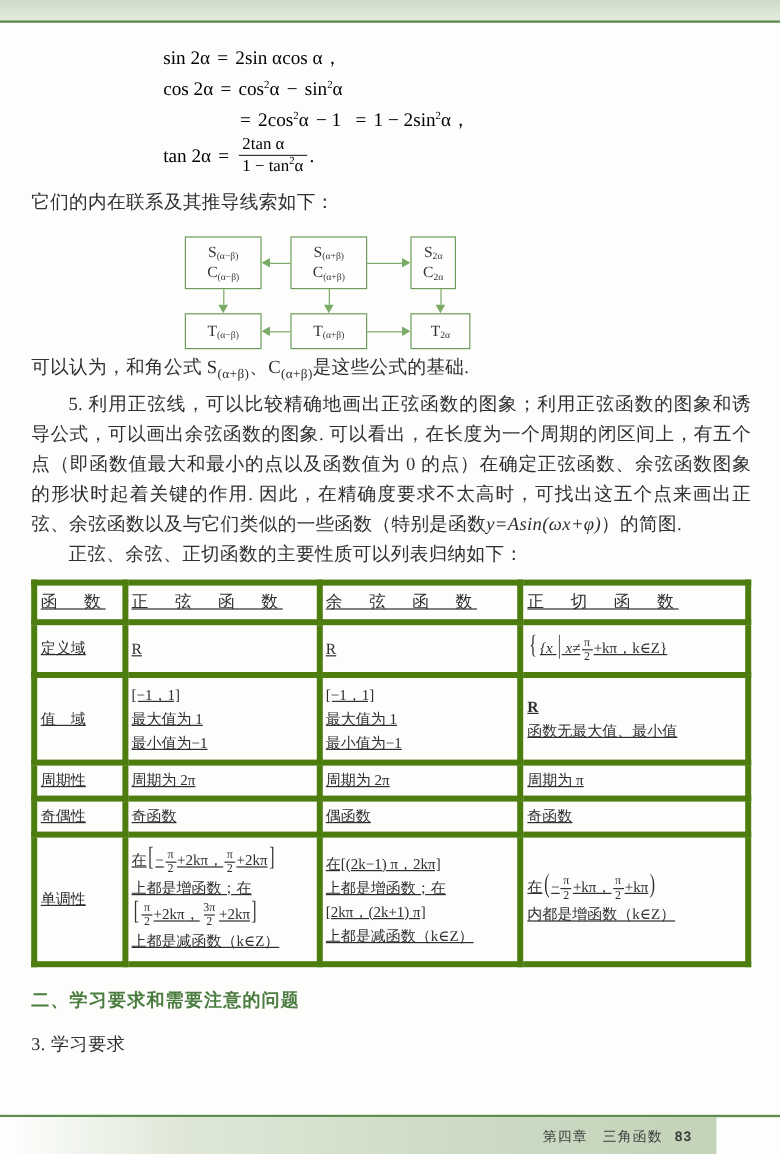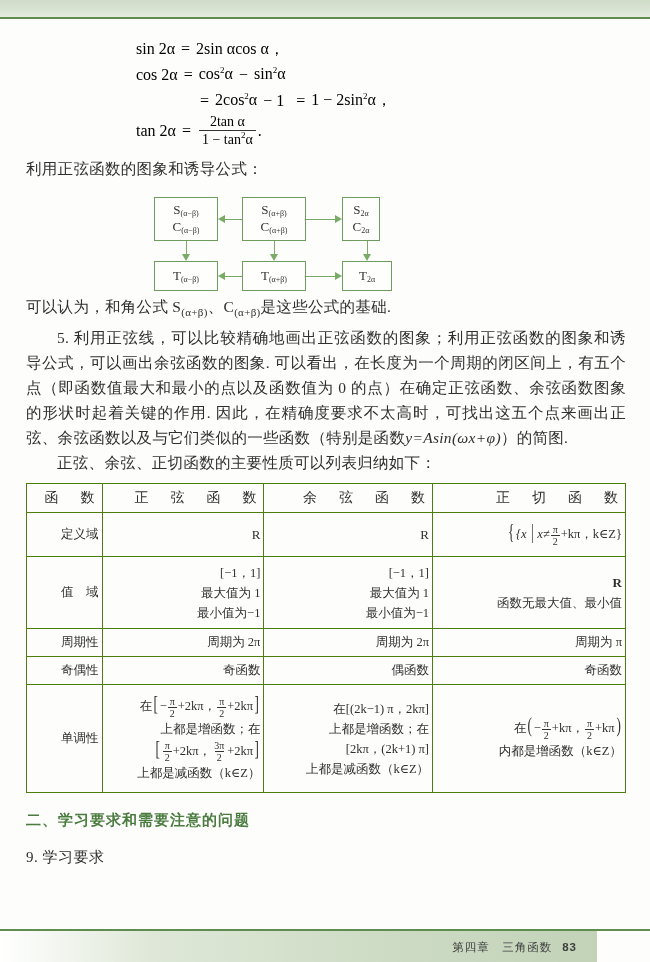--- a/index.html
+++ b/index.html
@@ -90,21 +90,21 @@
   sup.pw {
     font-size: 9px;
     vertical-align: super;
     margin-left: 0px;
     margin-right: 0px;
   }
   .eq { margin: 0 6px; }
   .frac {
     display: inline-flex;
     flex-direction: column;
-    align-items: center;
+    align-items: flex-start;
     vertical-align: middle;
     margin: 0 2px;
     font-size: 14px;
   }
   .frac .num { padding: 0 3px; }
   .frac .den { padding: 0 3px; border-top: 1px solid #333; }
   .indent-eq { margin-left: 58px; }
 
   
   p.para {
@@ -176,25 +176,26 @@
     line-height: 24px;
   }
   table.props {
     margin-top: 8px;
     border-collapse: collapse;
     width: 600px;
     font-size: 12.5px;
     color: #2f2f2f;
   }
   table.props td, table.props th {
-    border: 1px solid #4d7c0f;
-    text-align: right;
+    border: 5px solid #4d7c0f;
+    text-align: left;
     vertical-align: middle;
     padding: 4px 3px;
     font-weight: normal;
+    text-decoration: underline;
   }
   table.props tr.head td {
     font-size: 14px;
     letter-spacing: 4px;
     padding: 5px 3px;
   }
   .col-label { width: 74px; letter-spacing: 3px; }
   .col-sin { width: 160px; }
   .col-cos { width: 168px; }
   .col-tan { width: 196px; }
@@ -275,21 +276,21 @@
         <span class="mi">tan 2α</span>
         <span class="eq">=</span>
         <span class="frac">
           <span class="num">2tan α</span>
           <span class="den"><span>1 − tan</span><sup class="pw">2</sup><span>α</span></span>
         </span>
         <span>.</span>
       </div>
     </div>
 
-    <p class="para" style="margin-top:8px;">利用正弦函数的图象和诱导公式：</p>
+    <p class="para" style="margin-top:8px;">它们的内在联系及其推导线索如下：</p>
 
     <div class="flow">
 
       <div class="fbox" style="left:216px; top:8px; width:64px; height:44px;">
         <span class="sym"><span>S</span><sub>(α+β)</sub></span>
         <span class="sym"><span>C</span><sub>(α+β)</sub></span>
       </div>
 
       <div class="fbox" style="left:128px; top:8px; width:64px; height:44px;">
         <span class="sym"><span>S</span><sub>(α−β)</sub></span>
@@ -445,21 +446,21 @@
                   <span class="d">2</span>
                 </span><span>+kπ</span><span class="brk">)</span>
             </div>
             <div class="cellline">内都是增函数（k∈Z）</div>
           </td>
         </tr>
       </tbody>
     </table>
 
     <div class="sec-head">二、学习要求和需要注意的问题</div>
-    <div class="sub-head">9. 学习要求</div>
+    <div class="sub-head">3. 学习要求</div>
 
   </div>
 
   <div class="footer-rule"></div>
   <div class="footer-band">
     <div class="footer-text">
       <span>第四章　三角函数</span><span class="pg">83</span>
     </div>
   </div>
 

